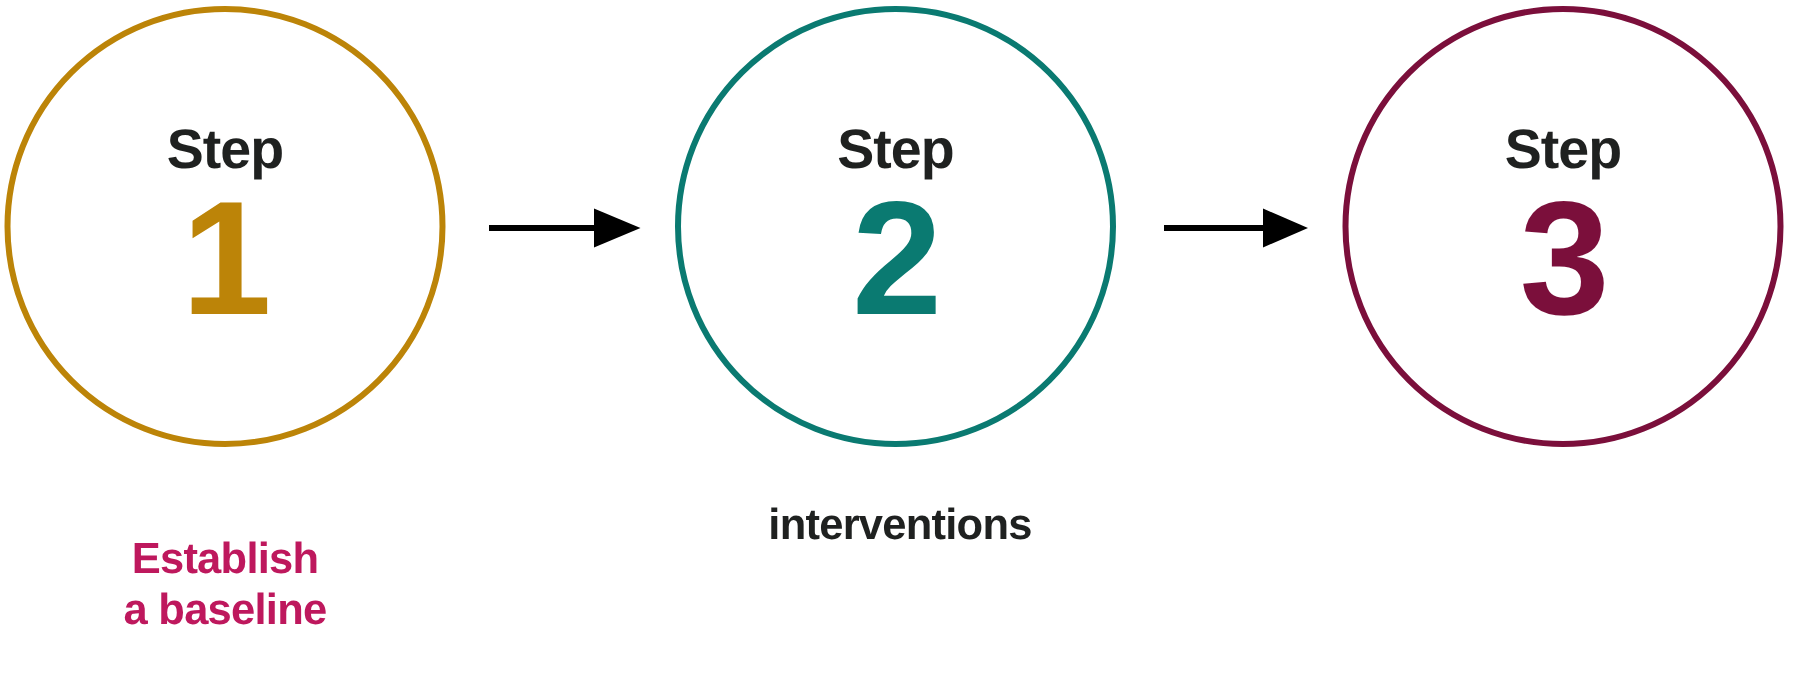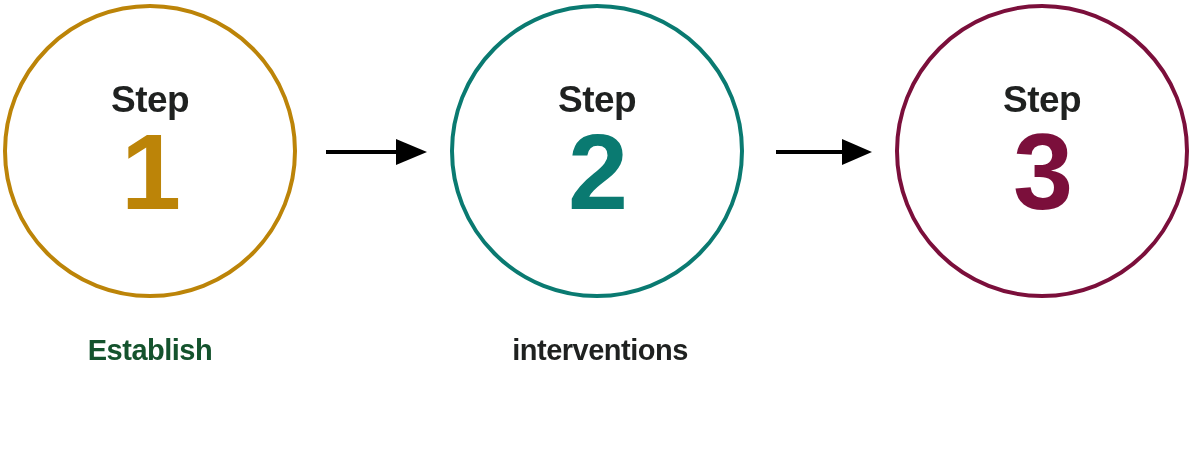--- a/index.html
+++ b/index.html
@@ -105,22 +105,23 @@
 
 <div id="diagram-canvas" style="width: 1200px; height: 455px; background: rgb(255, 255, 255);">
 
   <div class="step-column" id="step-col-1">
     <div class="step-circle" id="circle-1" style="border-color: rgb(188, 132, 8);">
       <div class="circle-inner">
         <div class="step-word" style="color: rgb(31, 33, 32);">Step</div>
         <div class="step-number" id="number-1" style="color: rgb(188, 132, 8);">1</div>
       </div>
     </div>
-    <div class="step-caption" style="color: #14532d;">
+    <div class="step-caption" style="color: #be185d; margin-top: 23px;">
       <span class="caption-line">Establish</span>
+      <span class="caption-line">a baseline</span>
     </div>
   </div>
 
   <div class="flow-arrow" id="flow-arrow-1">
     <svg viewBox="0 0 115 40" preserveAspectRatio="none" aria-hidden="true">
       <line x1="6" y1="20" x2="82" y2="20" stroke="#000000" stroke-width="4"></line>
       <polygon points="76,7 107,20 76,33" fill="#000000"></polygon>
     </svg>
   </div>
 

